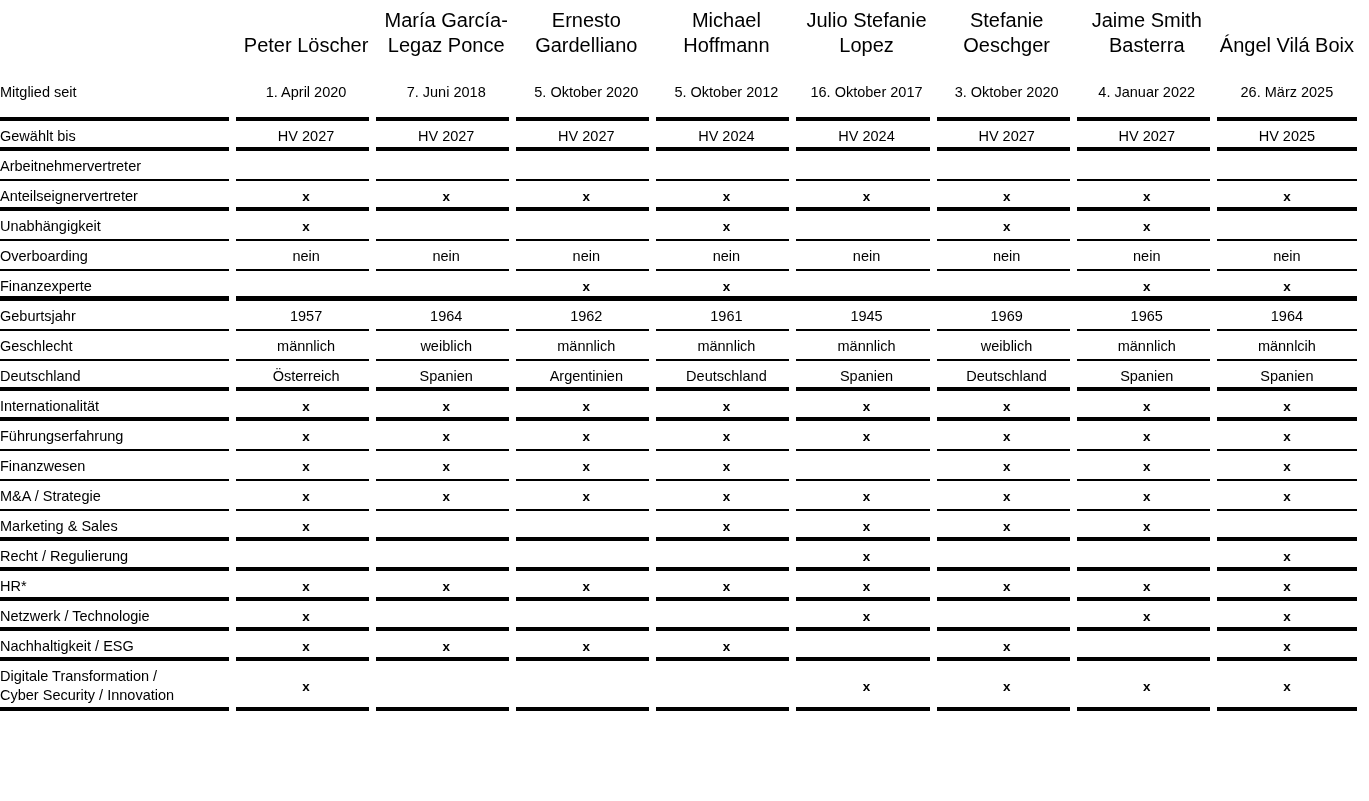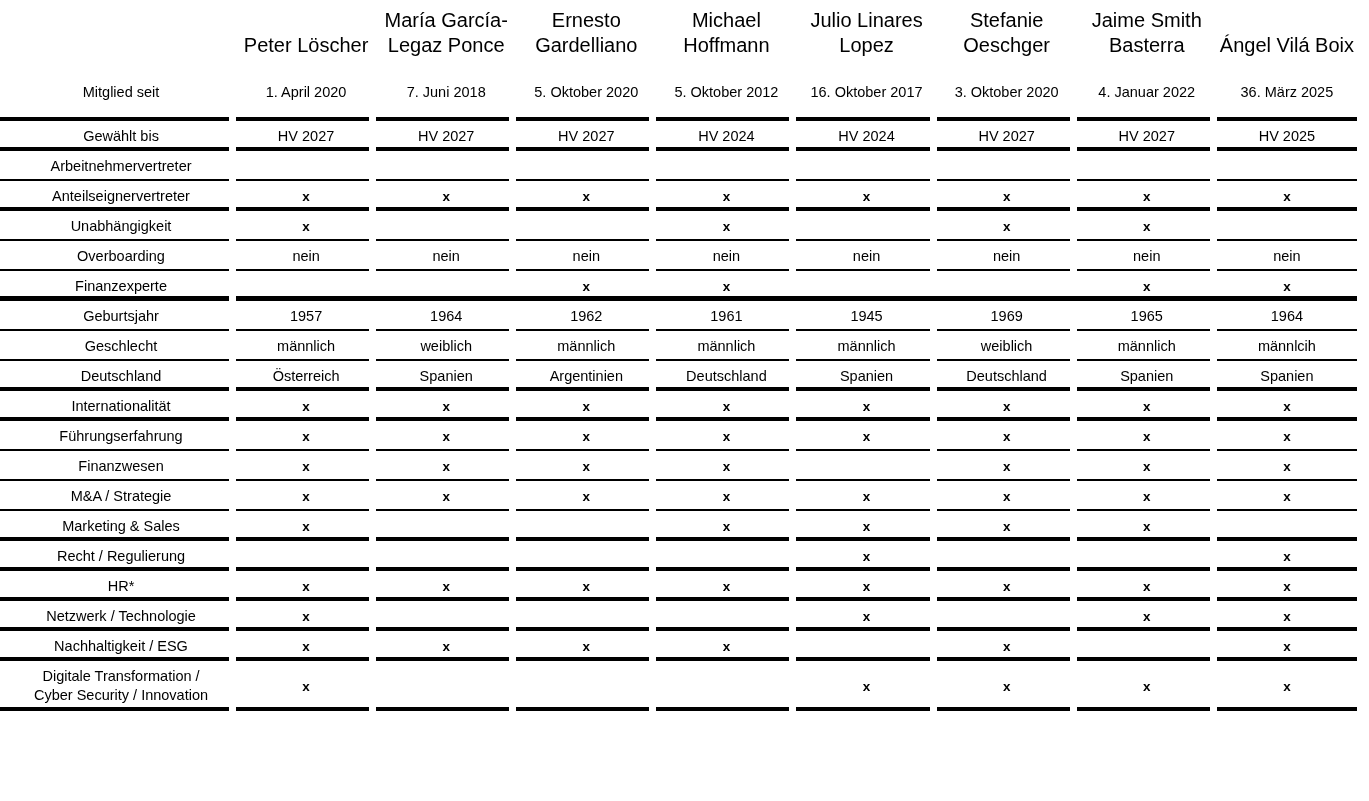--- a/index.html
+++ b/index.html
@@ -46,24 +46,23 @@
     line-height: 1.25;
     text-align: center;
     vertical-align: bottom;
     padding-bottom: 5px;
     height: 58px;
   }
   tr.header-row th.label-cell { text-align: left; }
 
   
   td.label-cell {
-    text-align: center;
+    text-align: left;
     font-size: 14.5px;
     line-height: 1.28;
-    padding-left: 12px;
     padding-right: 6px;
     white-space: pre-line;
   }
   td.data-cell {
     text-align: center;
     font-size: 14.5px;
   }
   td.data-cell.mark {
     font-weight: bold;
     font-size: 13.5px;
@@ -119,37 +118,37 @@
     <thead>
       <tr class="header-row ruled ruled-xthick">
         <th class="label-cell"></th>
         <th class="data-cell">Peter Löscher</th>
         <th class="data-cell">María García- Legaz
 Ponce</th>
         <th class="data-cell">Ernesto
 Gardelliano</th>
         <th class="data-cell">Michael Hoffmann</th>
         <th class="data-cell">Julio
-Linares Lopez</th>
+Stefanie Lopez</th>
         <th class="data-cell">Stefanie Oeschger</th>
         <th class="data-cell">Jaime Smith Basterra</th>
         <th class="data-cell">Ángel Vilá Boix</th>
       </tr>
     </thead>
     <tbody>
         <tr class="ruled ruled-thick r-h58">
           <td class="label-cell">Mitglied seit</td>
           <td class="data-cell">1. April 2020</td>
           <td class="data-cell">7. Juni 2018</td>
           <td class="data-cell">5. Oktober 2020</td>
           <td class="data-cell">5. Oktober 2012</td>
           <td class="data-cell">16. Oktober 2017</td>
           <td class="data-cell">3. Oktober 2020</td>
           <td class="data-cell">4. Januar 2022</td>
-          <td class="data-cell">36. März 2025</td>
+          <td class="data-cell">26. März 2025</td>
         </tr>
         <tr class="ruled ruled-thick r-h30">
           <td class="label-cell">Gewählt bis</td>
           <td class="data-cell">HV 2027</td>
           <td class="data-cell">HV 2027</td>
           <td class="data-cell">HV 2027</td>
           <td class="data-cell">HV 2024</td>
           <td class="data-cell">HV 2024</td>
           <td class="data-cell">HV 2027</td>
           <td class="data-cell">HV 2027</td>

